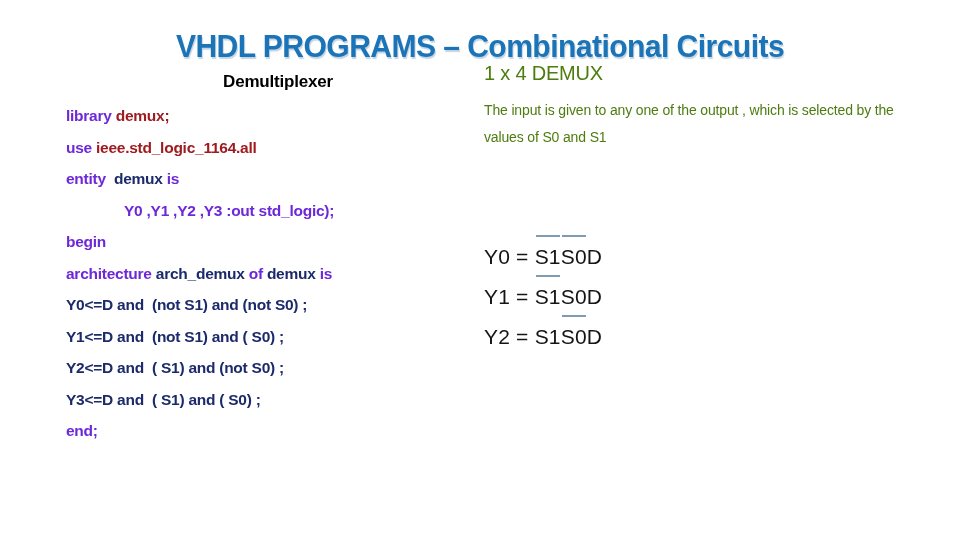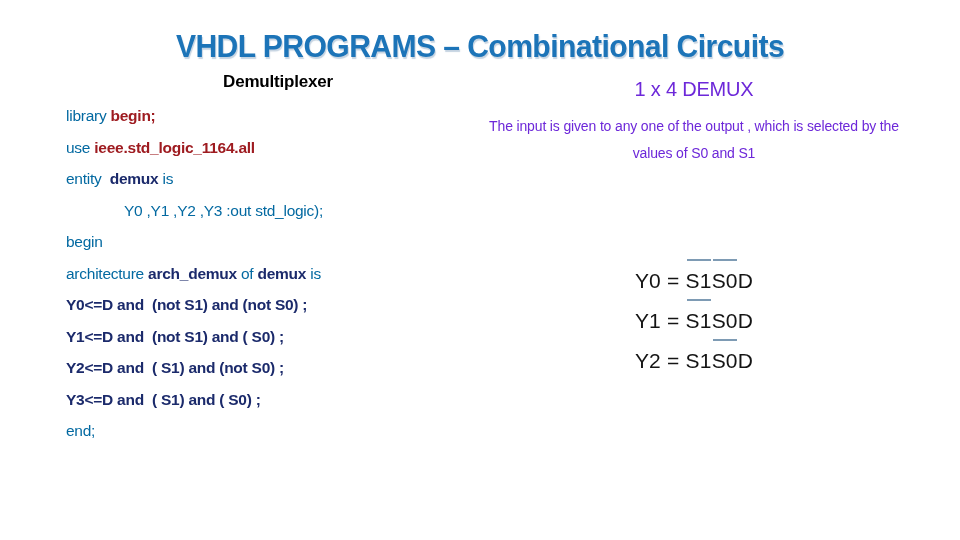--- a/index.html
+++ b/index.html
@@ -50,53 +50,52 @@
   }
   .code-line {
     font-size: 15.5px;
     line-height: 31.5px;
     height: 31.5px;
     color: #b4262c;
     white-space: pre;
     letter-spacing: -0.25px;
     padding-left: 10px;
   }
-  .code-line .kw      { color: #0369a1; font-weight: normal; }
+  .code-line .kw      { color: #6d28d9; font-weight: bold; }
   .code-line .kwb     { color: #9e1b20; font-weight: bold; }
   .code-line .navy    { color: #1b2a6b; font-weight: bold; text-align: center; }
   .code-line.indent   { padding-left: 68px; }
   .code-line.navyline { color: #1b2a6b; font-weight: bold; }
 
   
   #right-column {
     position: absolute;
     left: 484px;
-    top: 76px;
+    top: 60px;
     width: 420px;
-    text-align: center;
-    color: #6d28d9;
+    color: #4d7c0f;
   }
   #demux-title {
     font-size: 20px;
     line-height: 27px;
     letter-spacing: -0.2px;
   }
   #demux-desc {
     margin-top: 10px;
     font-size: 14px;
     line-height: 27px;
     letter-spacing: -0.15px;
   }
 
   #equations {
     position: absolute;
     left: 484px;
-    top: 261px;
+    top: 237px;
     width: 420px;
-    text-align: center;
+    text-align: left;
   }
   .equation {
     font-size: 21px;
     line-height: 40px;
     height: 40px;
     color: #141414;
     letter-spacing: 0.2px;
     white-space: pre;
   }
   .ovr {
@@ -114,21 +113,21 @@
   }
 </style>
 <style>.ovr::before{background:#7e9bb4;}</style></head>
 <body>
 
 <div id="slide-title">VHDL PROGRAMS – Combinational Circuits</div>
 
 <div id="code-column">
   <div id="code-heading">Demultiplexer</div>
   <div id="code-lines">
-      <div class="code-line"><span class="kw">library </span><span class="kwb">begin;</span></div>
+      <div class="code-line"><span class="kw">library </span><span class="kwb">demux;</span></div>
       <div class="code-line"><span class="kw">use </span><span class="kwb">ieee.std_logic_1164.all</span></div>
       <div class="code-line"><span class="kw">entity  </span><span class="navy">demux</span><span class="kw"> is</span></div>
       <div class="code-line indent"><span class="kw">Y0 ,Y1 ,Y2 ,Y3 :out std_logic);</span></div>
       <div class="code-line"><span class="kw">begin</span></div>
       <div class="code-line"><span class="kw">architecture </span><span class="navy">arch_demux</span><span class="kw"> of </span><span class="navy">demux</span><span class="kw"> is</span></div>
       <div class="code-line navyline"><span class="navy">Y0&lt;=D and  (not S1) and (not S0) ;</span></div>
       <div class="code-line navyline"><span class="navy">Y1&lt;=D and  (not S1) and ( S0) ;</span></div>
       <div class="code-line navyline"><span class="navy">Y2&lt;=D and  ( S1) and (not S0) ;</span></div>
       <div class="code-line navyline"><span class="navy">Y3&lt;=D and  ( S1) and ( S0) ;</span></div>
       <div class="code-line"><span class="kw">end;</span></div>

